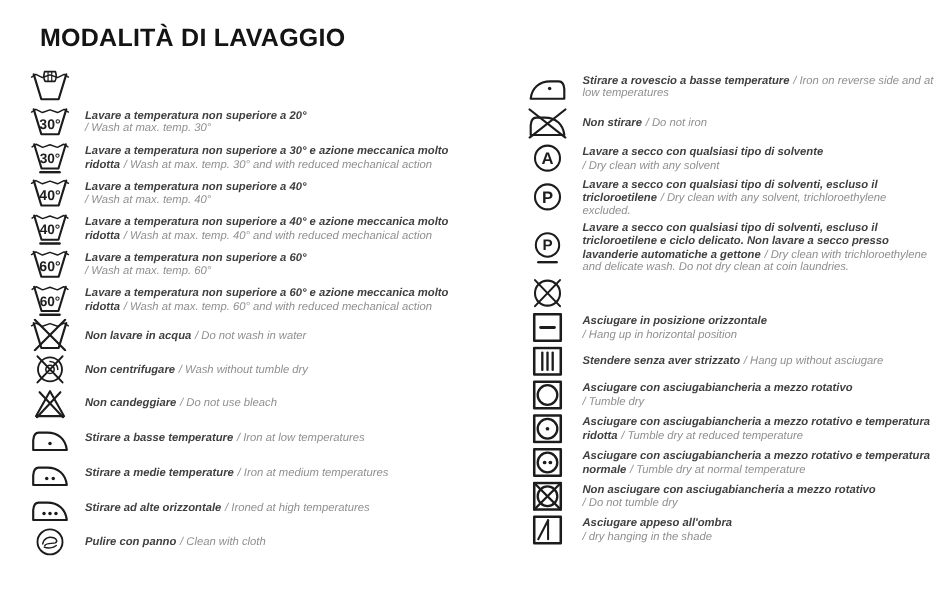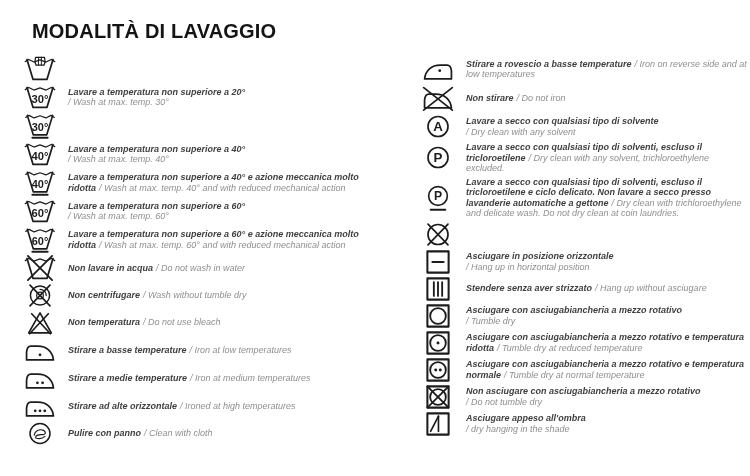--- a/index.html
+++ b/index.html
@@ -57,20 +57,21 @@
 
   <div class="row">
     <span class="sym">
           <svg viewBox="0 0 36 32" width="32" height="27" fill="none" stroke="#1c1c1c" stroke-width="2" stroke-linecap="round" stroke-linejoin="round">
             <path d="M3,4 L10,27 L26,27 L33,4"></path>
             <path d="M1,6.5 L5,4 L11,7 L18,4.5 L25,7 L31,4 L35,6.5" stroke-width="1.4"></path>
             <text x="18" y="22" font-size="13" font-weight="bold" font-style="normal" font-family="Liberation Sans, sans-serif" fill="#1c1c1c" stroke="none" text-anchor="middle">30°</text>
             <line x1="9" y1="30.6" x2="27" y2="30.6" stroke-width="2.5"></line>
           </svg>
         </span>
+    <span class="txt"><span class="it">Lavare a temperatura non superiore a 30° e azione meccanica molto ridotta</span><span class="en">/ Wash at max. temp. 30° and with reduced mechanical action</span></span>
   </div>
 
   <div class="row">
     <span class="sym">
           <svg viewBox="0 0 36 30" width="32" height="26" fill="none" stroke="#1c1c1c" stroke-width="2" stroke-linecap="round" stroke-linejoin="round">
             <path d="M3,4 L10,27 L26,27 L33,4"></path>
             <path d="M1,6.5 L5,4 L11,7 L18,4.5 L25,7 L31,4 L35,6.5" stroke-width="1.4"></path>
             <text x="18" y="22" font-size="13" font-weight="bold" font-style="normal" font-family="Liberation Sans, sans-serif" fill="#1c1c1c" stroke="none" text-anchor="middle">40°</text>
           </svg>
         </span>
@@ -138,21 +139,21 @@
   </div>
 
   <div class="row">
     <span class="sym">
           <svg viewBox="0 0 36 30" width="30" height="25" fill="none" stroke="#1c1c1c" stroke-width="2" stroke-linecap="round" stroke-linejoin="round">
             <path d="M18,3.5 L4.5,27.5 H31.5 Z"></path>
             <line x1="8" y1="4.5" x2="30.5" y2="28.5"></line>
             <line x1="28" y1="4.5" x2="5.5" y2="28.5"></line>
           </svg>
         </span>
-    <span class="txt"><span class="it">Non temperatura</span><span class="en">/ Do not use bleach</span></span>
+    <span class="txt"><span class="it">Non candeggiare</span><span class="en">/ Do not use bleach</span></span>
   </div>
 
   <div class="row">
     <span class="sym">
           <svg viewBox="0 0 36 30" width="32" height="26" fill="none" stroke="#1c1c1c" stroke-width="2" stroke-linecap="round" stroke-linejoin="round">
             <path d="M2.5,26.5 H33.5 C32.5,16.5 25.5,10.5 15.5,10.5 H7.5 C4.5,10.5 2.8,13.5 2.5,17.5 Z"></path>
             <circle cx="18" cy="20.5" r="1.6" fill="#1c1c1c" stroke="none"></circle>
           </svg>
         </span>
     <span class="txt"><span class="it">Stirare a basse temperature</span><span class="en">/ Iron at low temperatures</span></span>

